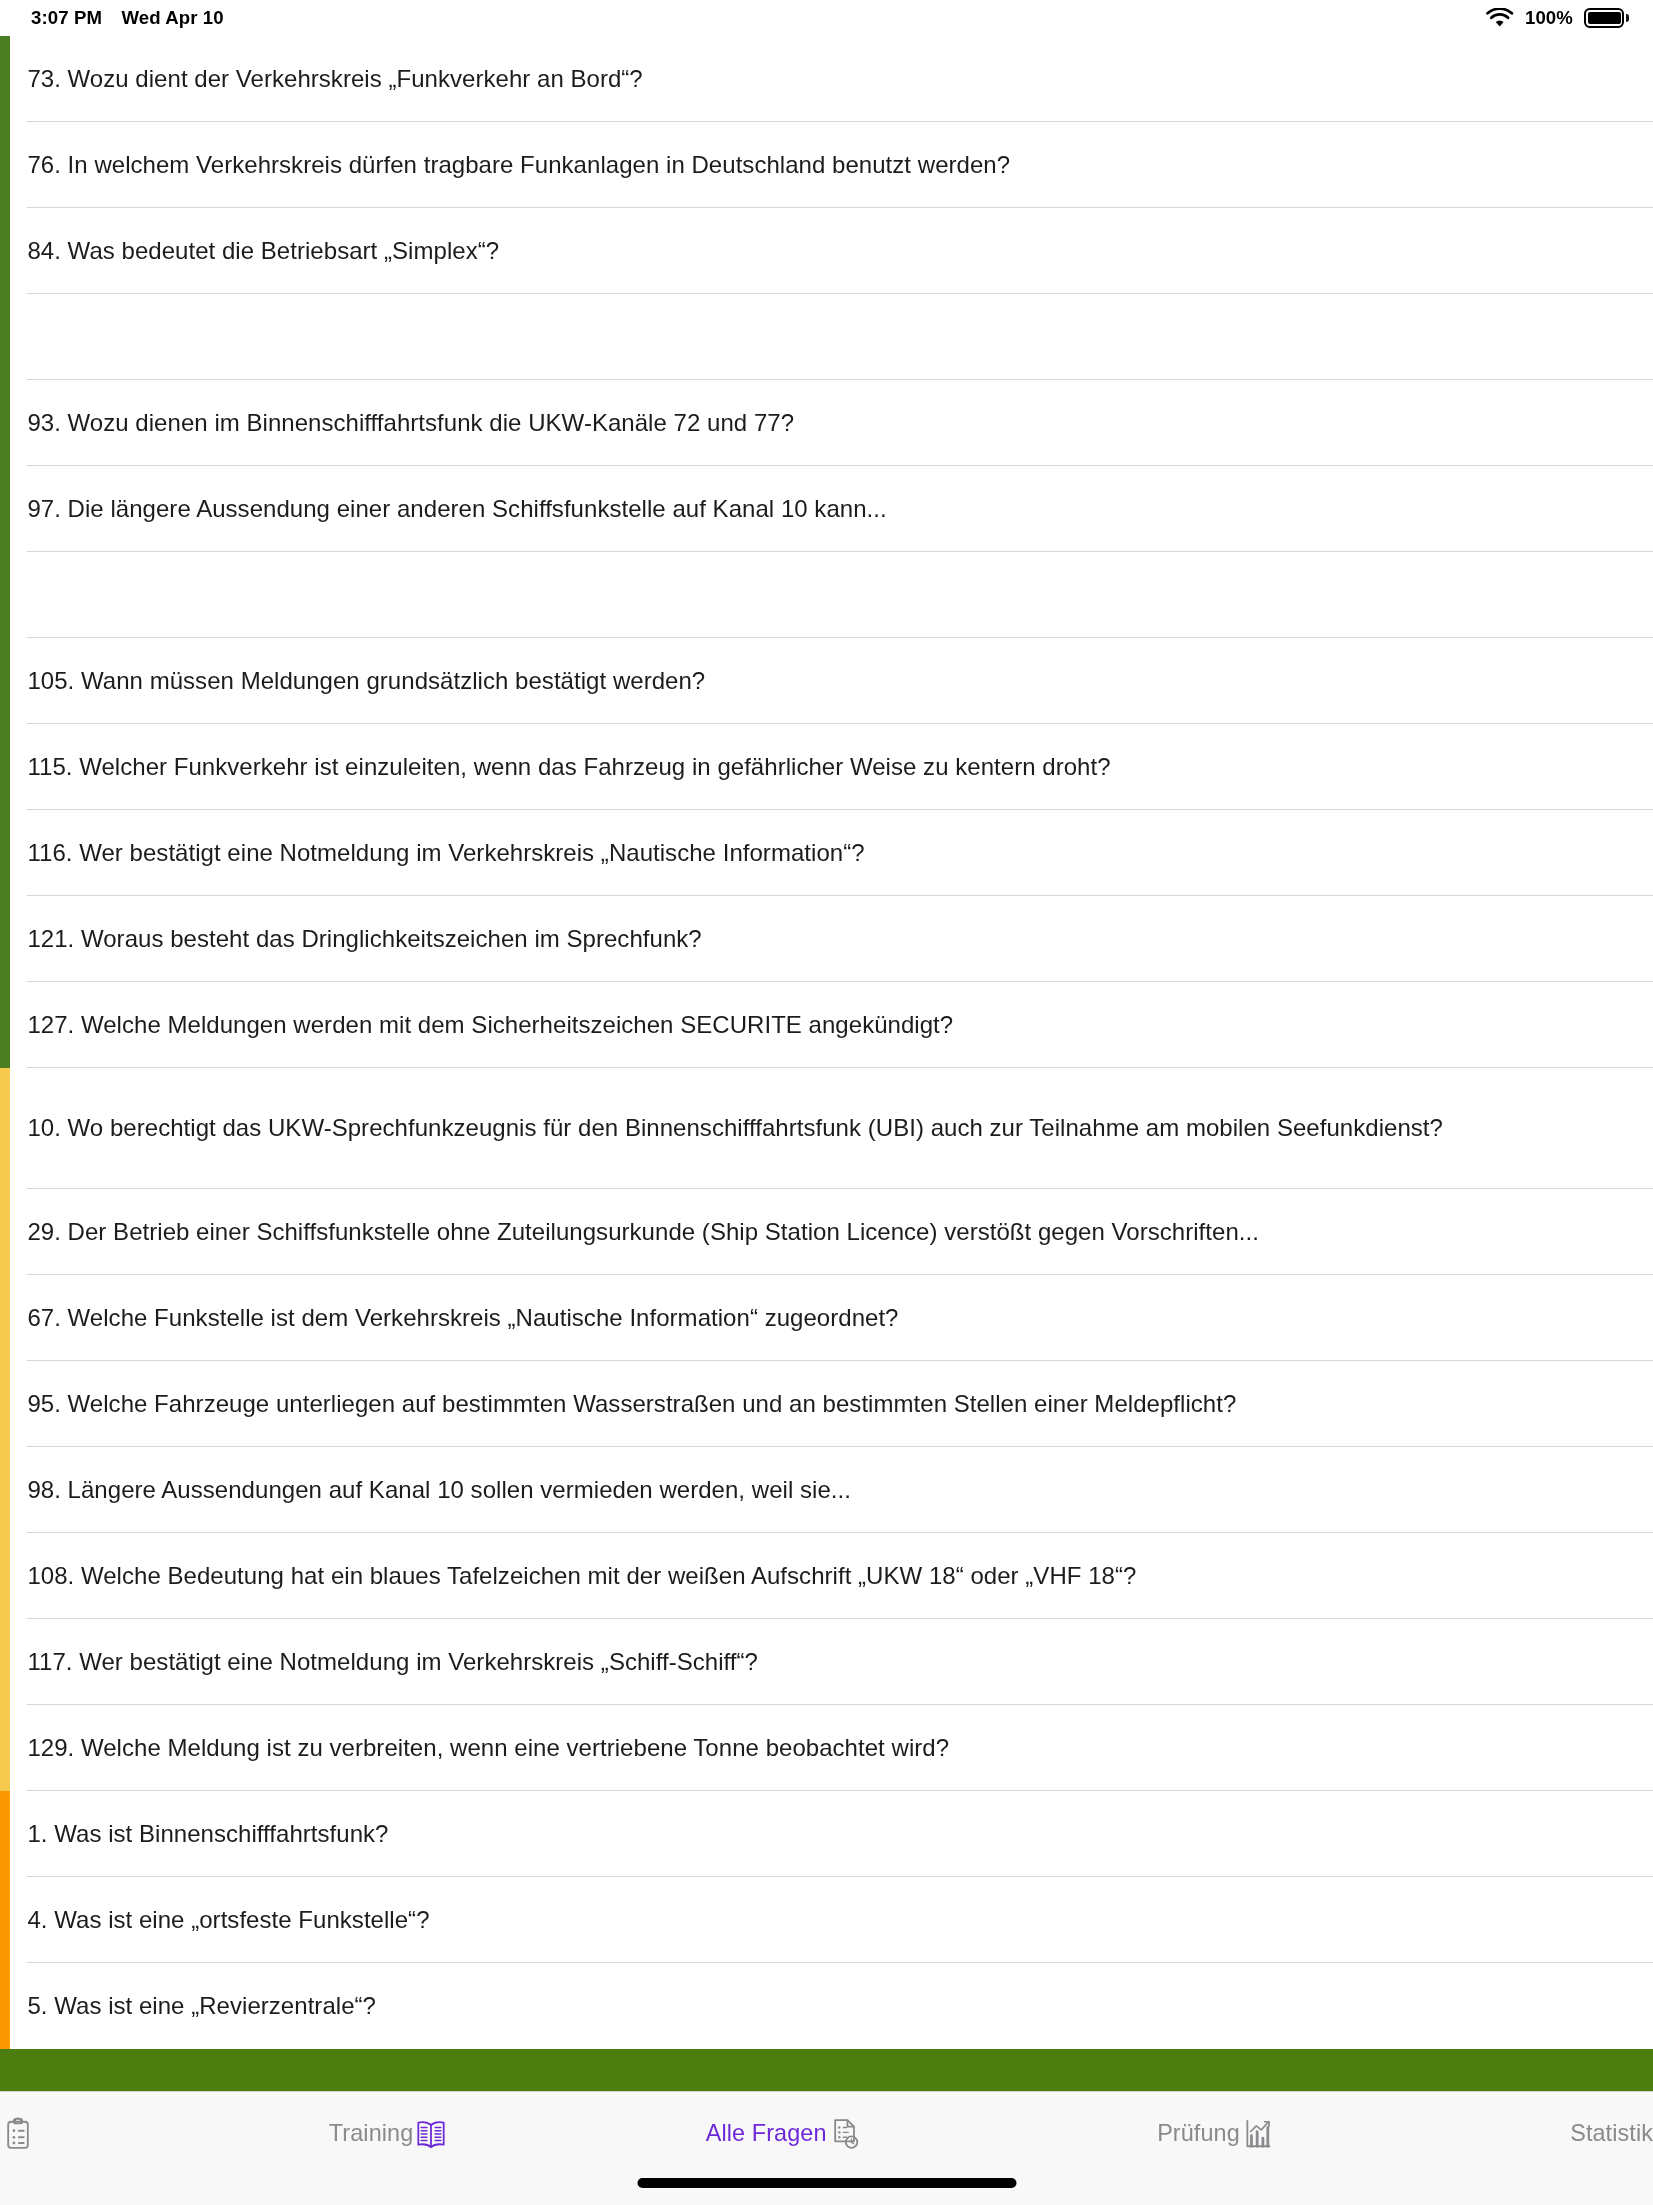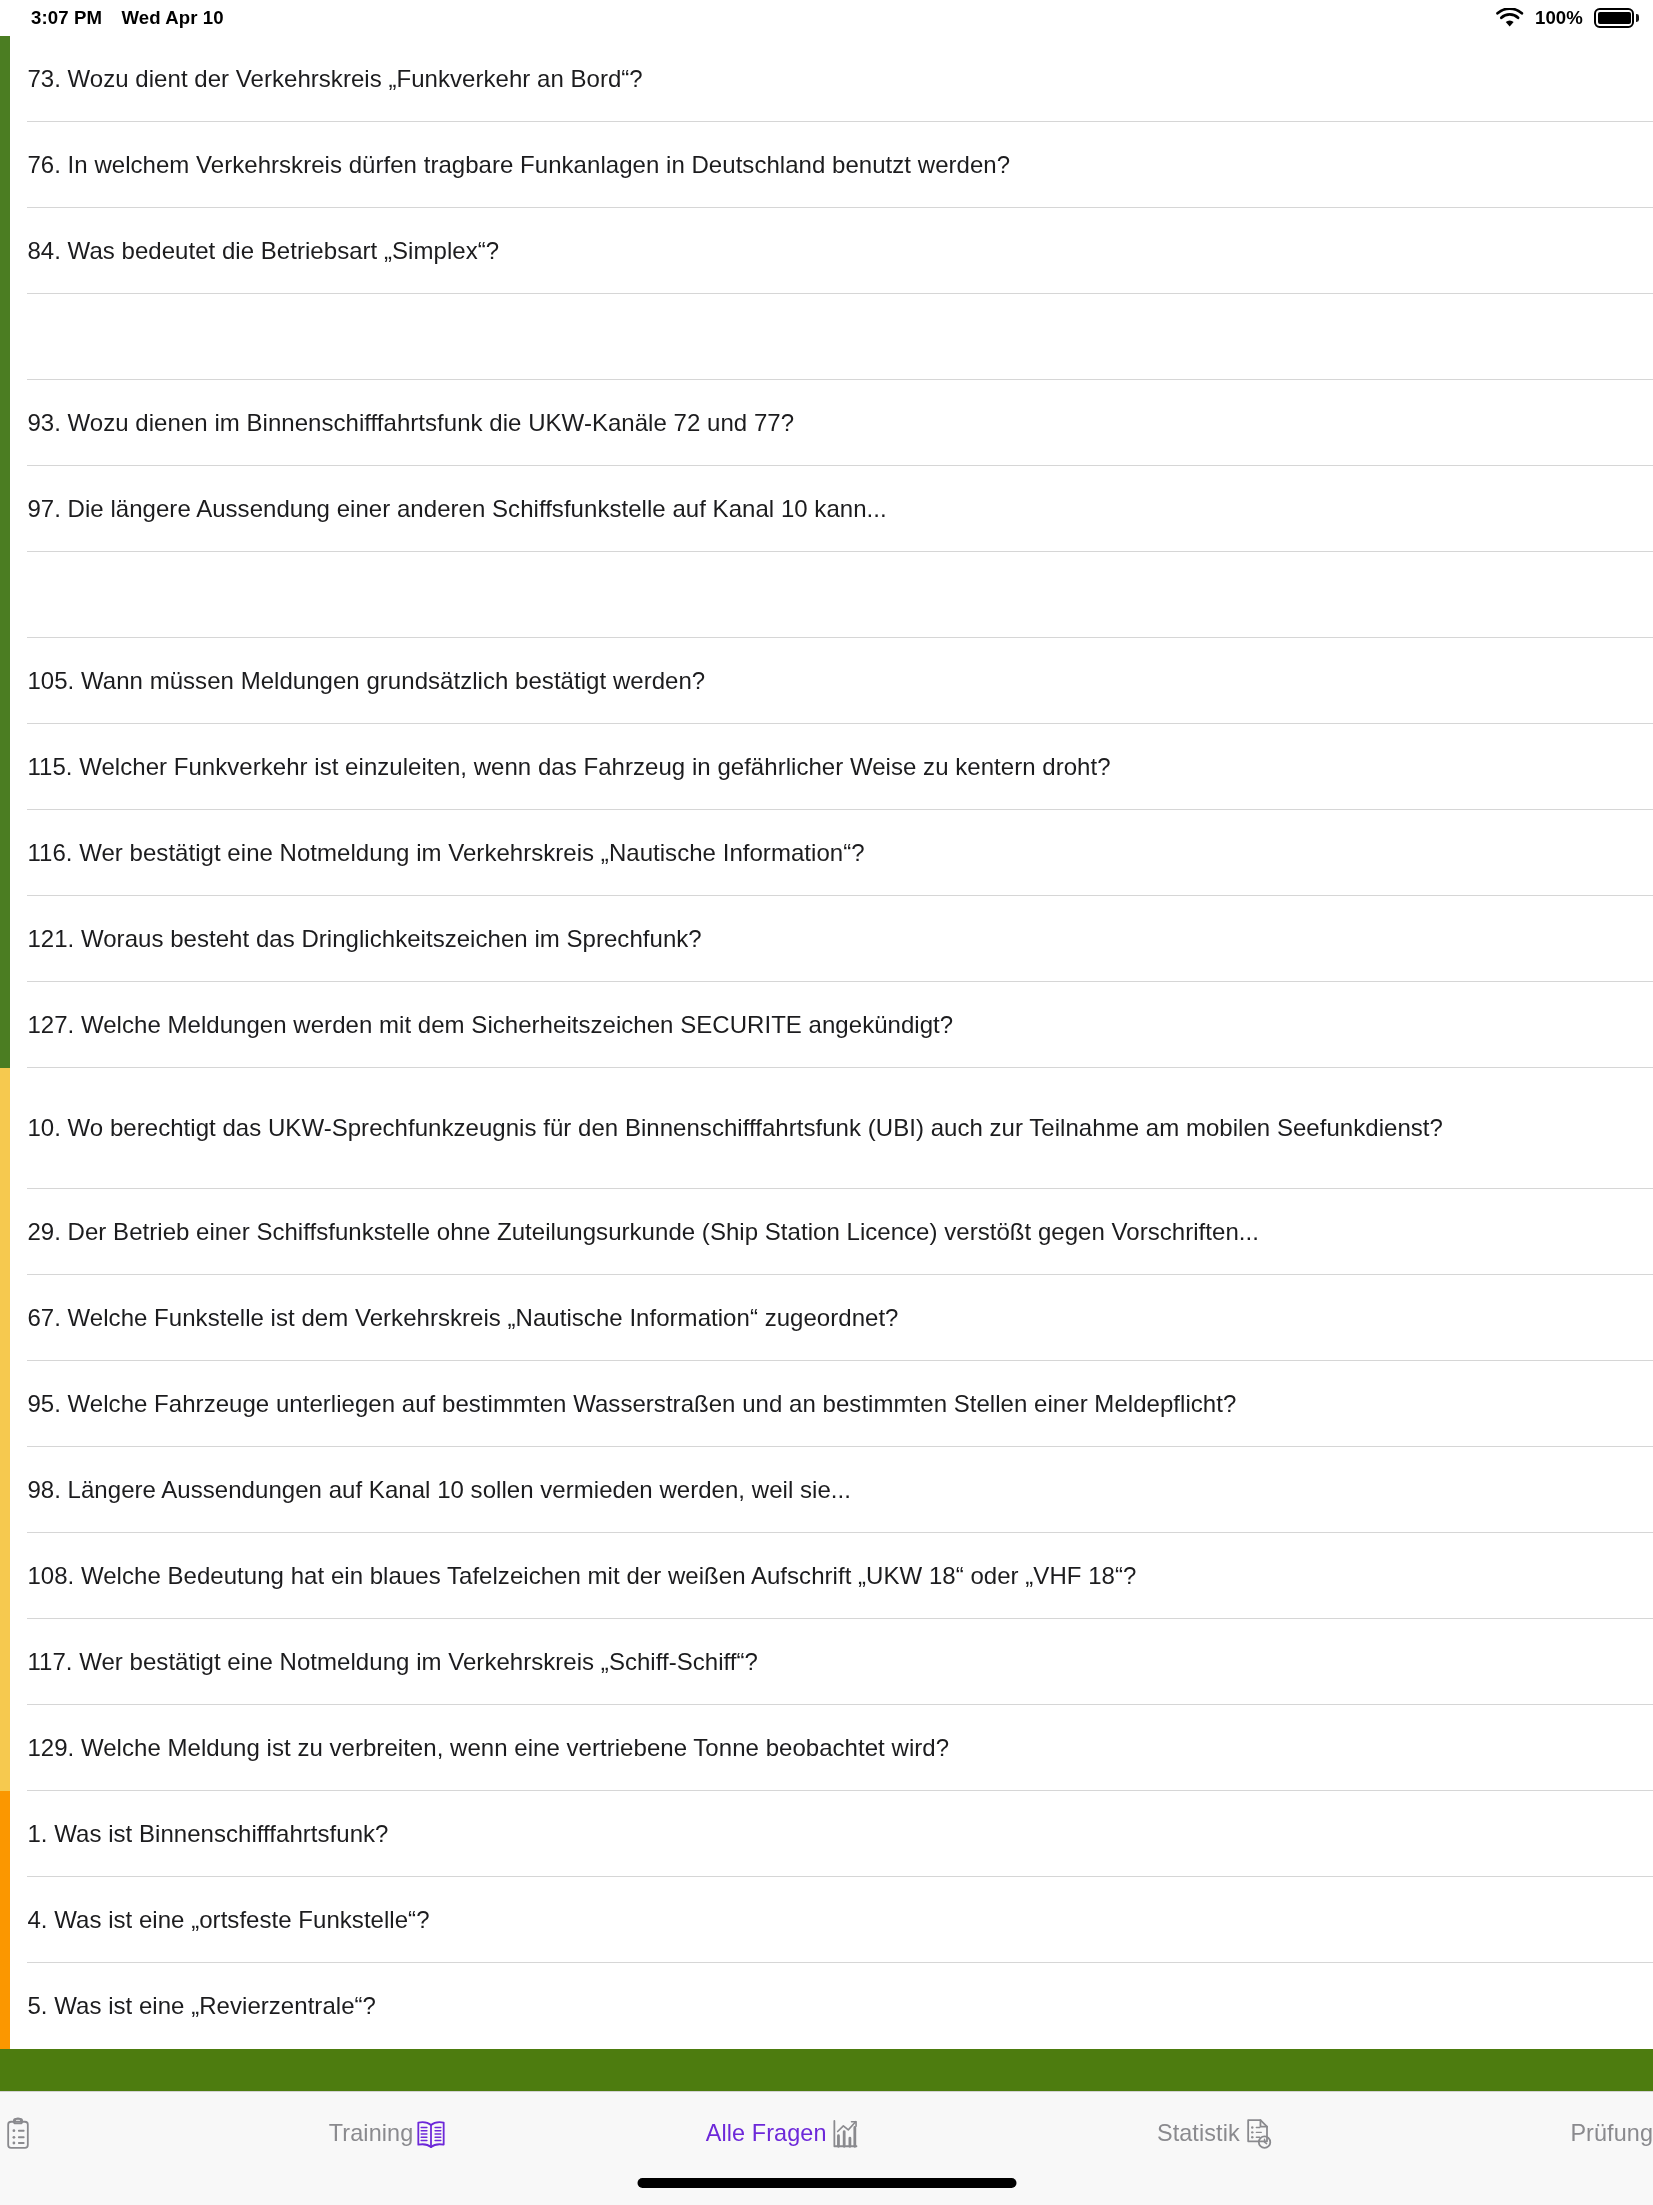--- a/index.html
+++ b/index.html
@@ -9,21 +9,21 @@
     font-family:"Liberation Sans", sans-serif;
     -webkit-font-smoothing:antialiased;
     overflow:hidden;
   }
 
   
   #status-bar {
     position:absolute; top:0; left:0;
     width:1653px; height:36px;
     display:flex; align-items:center;
-    padding:0 14px 0 31px;
+    padding:0 24px 0 31px;
     font-size:18.6px; font-weight:600; color:#000;
     z-index:30;
   }
   #status-left { display:flex; align-items:baseline; gap:19.4px; }
   #status-right { margin-left:auto; display:flex; align-items:center; gap:11.3px; }
   .sb-text { letter-spacing:0.1px; }
 
   .wifi-icon { display:block; width:27.4px; height:21px; }
   .batt-wrap { display:flex; align-items:center; }
   .batt-body {
@@ -271,38 +271,38 @@
           <path d="M22 11 C18 7.5 12 7 6.5 8 V35 C12 34 18 34.5 22 38 C26 34.5 32 34 37.5 35 V8 C32 7 26 7.5 22 11 Z"></path>
           <path d="M22 11 V38"></path>
           <path d="M10 14h7M10 18h7M10 22h7M10 26h7M10 30h7M27 14h7M27 18h7M27 22h7M27 26h7M27 30h7" stroke-width="1.8"></path>
         </svg>
       </span>
       <span class="tab-label">Alle Fragen</span>
     </div>
     <div class="tab">
       <span>
         <svg class="tab-icon" viewBox="0 0 44 44" fill="none" stroke="currentColor" stroke-width="2.2" stroke-linecap="round" stroke-linejoin="round">
-          <path d="M9 6 V37 H36"></path>
-          <path d="M14 37 V24M21 37 V19M28 37 V27M34 37 V14" stroke-width="3.4"></path>
-          <path d="M13 19 L20 12 L26 17 L35 7" stroke-width="2"></path>
-          <path d="M30 7 h5.5 v5.5" stroke-width="2"></path>
-        </svg>
-      </span>
-      <span class="tab-label">Statistik</span>
-    </div>
-    <div class="tab">
-      <span>
-        <svg class="tab-icon" viewBox="0 0 44 44" fill="none" stroke="currentColor" stroke-width="2.2" stroke-linecap="round" stroke-linejoin="round">
           <path d="M10 5 h15 l8 8 v18 h-23 Z"></path>
           <path d="M25 5 v8 h8"></path>
           <circle cx="15" cy="14" r="1.5" fill="currentColor" stroke="none"></circle>
           <circle cx="15" cy="20" r="1.5" fill="currentColor" stroke="none"></circle>
           <circle cx="15" cy="26" r="1.5" fill="currentColor" stroke="none"></circle>
           <path d="M20 14h4M20 20h6M20 26h4" stroke-width="1.8"></path>
           <circle cx="30" cy="32" r="7"></circle>
           <path d="M30 28.5 V32 l2.5 1.8" stroke-width="1.8"></path>
         </svg>
       </span>
       <span class="tab-label">Prüfung</span>
     </div>
+    <div class="tab">
+      <span>
+        <svg class="tab-icon" viewBox="0 0 44 44" fill="none" stroke="currentColor" stroke-width="2.2" stroke-linecap="round" stroke-linejoin="round">
+          <path d="M9 6 V37 H36"></path>
+          <path d="M14 37 V24M21 37 V19M28 37 V27M34 37 V14" stroke-width="3.4"></path>
+          <path d="M13 19 L20 12 L26 17 L35 7" stroke-width="2"></path>
+          <path d="M30 7 h5.5 v5.5" stroke-width="2"></path>
+        </svg>
+      </span>
+      <span class="tab-label">Statistik</span>
+    </div>
   </div>
 <div id="home-indicator"></div>
 
 
 </body></html>

